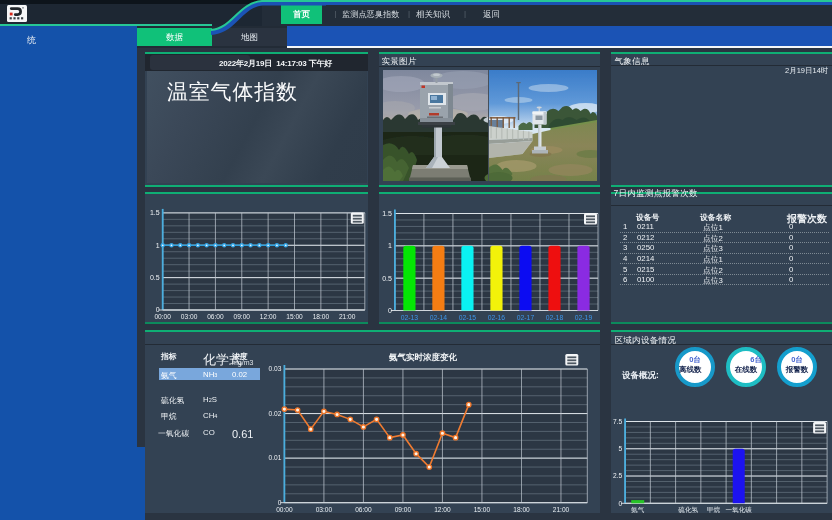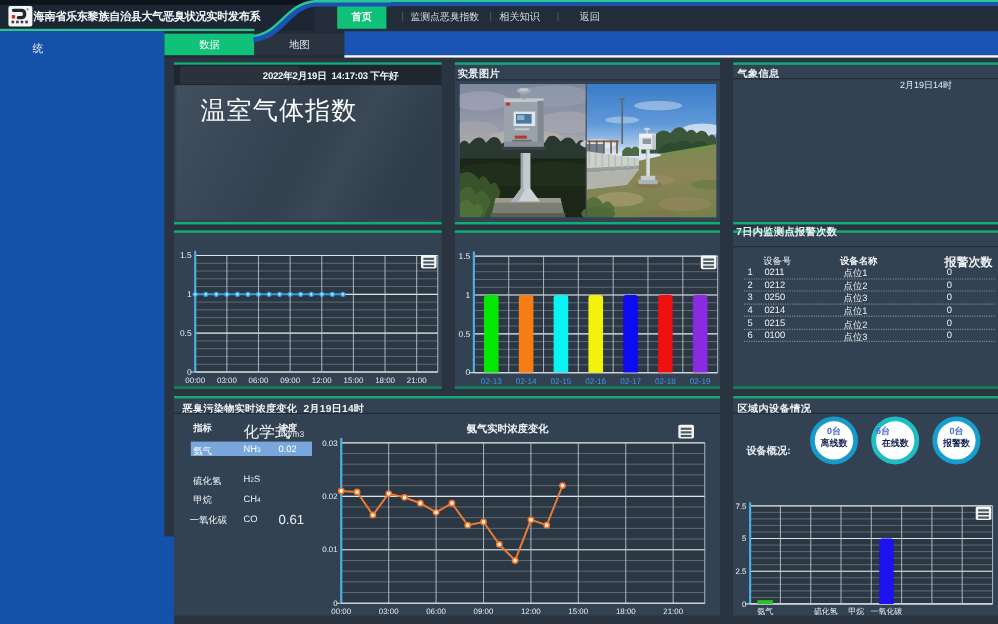--- a/index.html
+++ b/index.html
@@ -1,39 +1,38 @@
 <!DOCTYPE html>
 <html><head><meta charset="utf-8">
 <style>
 html,body{margin:0;padding:0;}
 #root{position:relative;width:832px;height:520px;overflow:hidden;
   font-family:"Liberation Sans",sans-serif;background:#2a3441;}
 .abs{position:absolute;}
 .panel{position:absolute;box-sizing:border-box;background:#334253;border-top:2px solid #0fae74;}
-.ptitle{position:absolute;font-size:8.5px;font-weight:bold;color:#f0f3f5;letter-spacing:0.3px;}
+.ptitle{position:absolute;font-size:8.5px;font-weight:normal;color:#f0f3f5;letter-spacing:0.3px;}
 .pline{position:absolute;height:1px;background:#232b35;}
 </style></head><body>
 <div id="root">
 <div class="abs" style="left:0;top:0;width:832px;height:26px;background:#1d2733"></div>
     <div class="abs" style="left:0;top:0;width:832px;height:3.5px;background:#0d141b"></div>
     <div class="abs" style="left:262px;top:0;width:570px;height:2px;background:#27c795"></div>
     <div class="abs" style="left:262px;top:2px;width:570px;height:3px;background:#1b53b5"></div>
     <div class="abs" style="left:262px;top:5px;width:570px;height:21px;background:#232d39"></div>
     <div class="abs" style="left:0;top:24.2px;width:212px;height:1.8px;background:#27c795"></div>
     <div class="abs" style="left:7px;top:5px;width:20px;height:17px;background:#f5f6f7;border-radius:1.5px"></div>
     <svg class="abs" style="left:7px;top:5px" width="20" height="17" viewBox="0 0 20 17">
       <path d="M4.2,3.6 L10.6,3.6 Q13.6,3.6 13.6,6.6 Q13.6,9.6 10.6,9.6 L8.2,9.6" fill="none" stroke="#22272c" stroke-width="2.7" stroke-linecap="round"></path>
       <rect x="2.8" y="7.6" width="2.8" height="2.8" fill="#d8281c"></rect>
       <rect x="2.6" y="12.2" width="2.2" height="2.2" fill="#3a4046"></rect>
       <rect x="6.4" y="12.2" width="2.2" height="2.2" fill="#3a4046"></rect>
       <rect x="10.2" y="12.2" width="2.2" height="2.2" fill="#3a4046"></rect>
       <rect x="14" y="12.2" width="2.2" height="2.2" fill="#3a4046"></rect>
       <rect x="15.2" y="2" width="1.6" height="1.6" fill="#888e94"></rect>
     </svg>
-    <div class="abs" style="left:28px;top:8px;font-size:9.3px;font-weight:bold;color:#f2f5f8;letter-spacing:-0.3px;white-space:nowrap">海南省乐东黎族自治县大气恶臭状况实时发布系</div>
     <div class="abs" style="left:281px;top:4.6px;width:41px;height:19.5px;background:#10c179;color:#fff;font-size:8.5px;font-weight:bold;text-align:center;line-height:19.5px">首页</div>
     <div class="abs" style="left:342px;top:9px;font-size:8.2px;color:#d7dde2">监测点恶臭指数</div>
     <div class="abs" style="left:416px;top:9px;font-size:8.5px;color:#d7dde2">相关知识</div>
     <div class="abs" style="left:483px;top:9px;font-size:8.5px;color:#d7dde2">返回</div>
     <div class="abs" style="left:334.5px;top:9px;font-size:8px;color:#5a6570">|</div>
     <div class="abs" style="left:408px;top:9px;font-size:8px;color:#5a6570">|</div>
     <div class="abs" style="left:464px;top:9px;font-size:8px;color:#5a6570">|</div>
     <div class="abs" style="left:0;top:26px;width:137px;height:494px;background:#1452aa"></div>
     <div class="abs" style="left:0;top:447px;width:145px;height:73px;background:#1452aa"></div>
     <div class="abs" style="left:27px;top:34px;font-size:9px;color:#e8edf2">统</div>
@@ -167,21 +166,21 @@
         <rect x="49.8" y="54.5" width="3.2" height="23" fill="#dde3e8"></rect>
         <rect x="49.8" y="54.5" width="1" height="23" fill="#b4bec5"></rect>
         <rect x="45.5" y="76.5" width="12" height="4.5" fill="#c6ccd1"></rect>
         <rect x="43.5" y="80" width="16" height="3.5" fill="#adb4b9"></rect>
       </g>
       <rect x="105.0" y="0" width="1" height="111.5" fill="#454f5b"></rect>
     </svg>
     <div class="panel" style="left:610.5px;top:51.5px;width:221.5px;height:135px;border-bottom:2px solid #0fae74"></div>
     <div class="ptitle" style="left:614.5px;top:56px">气象信息</div>
     <div class="pline" style="left:610.5px;top:65px;width:221.5px"></div>
-    <div class="abs" style="left:750px;top:66px;font-size:7.5px;color:#e8edf2">2月19日14时</div>
+    <div class="abs" style="left:785px;top:66px;font-size:7.5px;color:#e8edf2">2月19日14时</div>
     <div class="panel" style="left:145px;top:191.5px;width:223px;height:132px;border-bottom:2px solid #0c8a5c"></div>
     <svg style="position:absolute;left:145px;top:191.5px" width="223" height="132" viewBox="0 0 223 132">
       <rect x="17.7" y="20.9" width="202.1" height="97.1" fill="#2c3744"></rect>
       <line x1="17.7" y1="20.90" x2="219.8" y2="20.90" stroke="#606d7a" stroke-width="0.8"></line>
       <line x1="17.7" y1="27.37" x2="219.8" y2="27.37" stroke="#606d7a" stroke-width="0.8"></line>
       <line x1="17.7" y1="33.85" x2="219.8" y2="33.85" stroke="#606d7a" stroke-width="0.8"></line>
       <line x1="17.7" y1="40.32" x2="219.8" y2="40.32" stroke="#606d7a" stroke-width="0.8"></line>
       <line x1="17.7" y1="46.79" x2="219.8" y2="46.79" stroke="#606d7a" stroke-width="0.8"></line>
       <line x1="17.7" y1="53.27" x2="219.8" y2="53.27" stroke="#606d7a" stroke-width="0.8"></line>
       <line x1="17.7" y1="59.74" x2="219.8" y2="59.74" stroke="#606d7a" stroke-width="0.8"></line>
@@ -309,21 +308,21 @@
       <path d="M198.39,118.5 L198.39,56.3 Q198.39,53.8 200.89,53.8 L208.09,53.8 Q210.59,53.8 210.59,56.3 L210.59,118.5 Z" fill="#8a2be2"></path>
       <text x="204.5" y="128.0" text-anchor="middle" font-size="6.8" fill="#3e96ea">02-19</text>
       <rect x="205.0" y="21.0" width="13" height="11.4" rx="1.5" fill="#f4f6f8"></rect>
       <rect x="207.0" y="23.4" width="9.0" height="1.8" fill="#4e5862"></rect>
       <rect x="207.0" y="26.4" width="9.0" height="1.8" fill="#4e5862"></rect>
       <rect x="207.0" y="29.4" width="9.0" height="1.8" fill="#4e5862"></rect>
     </svg>
     <div class="panel" style="left:610.5px;top:191.5px;width:221.5px;height:132px;border-bottom:2px solid #0c8a5c"></div>
     <div class="ptitle" style="left:613.5px;top:188px">7日内监测点报警次数</div>
     <div class="pline" style="left:610.5px;top:205px;width:221.5px"></div>
-    <div class="abs" style="left:636px;top:211.5px;font-size:7.8px;font-weight:normal;color:#eef1f4">设备号</div>
+    <div class="abs" style="left:636px;top:211.5px;font-size:7.8px;font-weight:bold;color:#eef1f4">设备号</div>
     <div class="abs" style="left:700px;top:211.5px;font-size:7.8px;font-weight:bold;color:#eef1f4">设备名称</div>
     <div class="abs" style="left:787px;top:211.5px;font-size:10px;font-weight:bold;color:#eef1f4">报警次数</div>
     <div class="abs" style="left:623px;top:222.3px;font-size:7.8px;color:#eef1f4">1</div>
     <div class="abs" style="left:637px;top:222.3px;font-size:7.8px;color:#eef1f4">0211</div>
     <div class="abs" style="left:703px;top:222.3px;font-size:7.8px;color:#eef1f4">点位1</div>
     <div class="abs" style="left:789px;top:222.3px;font-size:7.8px;color:#eef1f4">0</div>
     <div class="abs" style="left:620px;top:231.5px;width:209px;height:0;border-top:1px dotted #7e8a94"></div>
     <div class="abs" style="left:623px;top:232.9px;font-size:7.8px;color:#eef1f4">2</div>
     <div class="abs" style="left:637px;top:232.9px;font-size:7.8px;color:#eef1f4">0212</div>
     <div class="abs" style="left:703px;top:232.9px;font-size:7.8px;color:#eef1f4">点位2</div>
@@ -343,21 +342,20 @@
     <div class="abs" style="left:637px;top:264.5px;font-size:7.8px;color:#eef1f4">0215</div>
     <div class="abs" style="left:703px;top:264.5px;font-size:7.8px;color:#eef1f4">点位2</div>
     <div class="abs" style="left:789px;top:264.5px;font-size:7.8px;color:#eef1f4">0</div>
     <div class="abs" style="left:620px;top:273.7px;width:209px;height:0;border-top:1px dotted #7e8a94"></div>
     <div class="abs" style="left:623px;top:275.1px;font-size:7.8px;color:#eef1f4">6</div>
     <div class="abs" style="left:637px;top:275.1px;font-size:7.8px;color:#eef1f4">0100</div>
     <div class="abs" style="left:703px;top:275.1px;font-size:7.8px;color:#eef1f4">点位3</div>
     <div class="abs" style="left:789px;top:275.1px;font-size:7.8px;color:#eef1f4">0</div>
     <div class="abs" style="left:620px;top:284.2px;width:209px;height:0;border-top:1px dotted #7e8a94"></div>
     <div class="panel" style="left:145px;top:329.5px;width:455px;height:183.5px"></div>
-    <div class="ptitle" style="left:152px;top:334.5px;letter-spacing:0.2px">恶臭污染物实时浓度变化&nbsp;&nbsp;2月19日14时</div>
     <div class="pline" style="left:145px;top:344px;width:455px"></div>
     <div class="abs" style="left:161px;top:350.5px;font-size:7.8px;font-weight:bold;color:#eef1f4">指标</div>
     <div class="abs" style="left:203px;top:350.5px;font-size:13px;font-weight:normal;color:#eef1f4">化学式</div>
     <div class="abs" style="left:232px;top:350.5px;font-size:7.8px;font-weight:bold;color:#eef1f4">浓度</div>
     <div class="abs" style="left:232px;top:359px;font-size:7px;color:#dfe5ea">mg/m3</div>
     <div class="abs" style="left:158.5px;top:367.5px;width:101px;height:12px;background:#79a7dc"></div>
     <div class="abs" style="left:161px;top:369.5px;font-size:7.8px;color:#fff">氨气</div>
     <div class="abs" style="left:203px;top:369.5px;font-size:7.8px;color:#fff">NH<span style="font-size:5.5px">3</span></div>
     <div class="abs" style="left:232px;top:369.5px;font-size:7.8px;color:#fff">0.02</div>
     <div class="abs" style="left:161px;top:394.5px;font-size:7.8px;color:#eef1f4">硫化氢</div>
@@ -433,23 +431,23 @@
       <rect x="309.3" y="11.4" width="9.0" height="1.8" fill="#4e5862"></rect>
       <rect x="309.3" y="14.4" width="9.0" height="1.8" fill="#4e5862"></rect>
       <rect x="309.3" y="17.4" width="9.0" height="1.8" fill="#4e5862"></rect>
     </svg>
     <div class="panel" style="left:610.5px;top:329.5px;width:221.5px;height:183.5px"></div>
     <div class="ptitle" style="left:614.5px;top:334.5px">区域内设备情况</div>
     <div class="pline" style="left:610.5px;top:344px;width:221.5px"></div>
     <div class="abs" style="left:622px;top:370px;font-size:8.5px;font-weight:bold;color:#e8edf2">设备概况:</div>
     <div class="abs" style="left:674.5px;top:347px;width:32px;height:32px;border:4.5px solid #1799c9;border-radius:50%;background:#fff"></div>
     <div class="abs" style="left:679px;top:355px;width:32px;text-align:center;font-size:7.5px;font-weight:bold;color:#4866cf">0台</div>
-    <div class="abs" style="left:679px;top:365px;width:32px;text-align:center;font-size:7.5px;font-weight:bold;color:#16254e">离线数</div>
+    <div class="abs" style="left:679px;top:365px;width:32px;text-align:left;font-size:7.5px;font-weight:bold;color:#16254e">离线数</div>
     <div class="abs" style="left:725.5px;top:347px;width:32px;height:32px;border:4.5px solid #1ebdc3;border-radius:50%;background:#fff"></div>
-    <div class="abs" style="left:730px;top:355px;width:32px;text-align:left;font-size:7.5px;font-weight:bold;color:#4866cf">6台</div>
+    <div class="abs" style="left:730px;top:355px;width:32px;text-align:right;font-size:7.5px;font-weight:bold;color:#4866cf">6台</div>
     <div class="abs" style="left:730px;top:365px;width:32px;text-align:center;font-size:7.5px;font-weight:bold;color:#16254e">在线数</div>
     <div class="abs" style="left:776.5px;top:347px;width:32px;height:32px;border:4.5px solid #149fce;border-radius:50%;background:#fff"></div>
     <div class="abs" style="left:781px;top:355px;width:32px;text-align:center;font-size:7.5px;font-weight:bold;color:#4866cf">0台</div>
     <div class="abs" style="left:781px;top:365px;width:32px;text-align:center;font-size:7.5px;font-weight:bold;color:#16254e">报警数</div>
     <svg style="position:absolute;left:610.5px;top:415px" width="221.5" height="102" viewBox="0 0 221.5 102">
       <rect x="14.1" y="6.5" width="202.0" height="81.8" fill="#2c3744"></rect>
       <line x1="14.1" y1="6.50" x2="216.1" y2="6.50" stroke="#606d7a" stroke-width="0.8"></line>
       <line x1="14.1" y1="11.95" x2="216.1" y2="11.95" stroke="#606d7a" stroke-width="0.8"></line>
       <line x1="14.1" y1="17.41" x2="216.1" y2="17.41" stroke="#606d7a" stroke-width="0.8"></line>
       <line x1="14.1" y1="22.86" x2="216.1" y2="22.86" stroke="#606d7a" stroke-width="0.8"></line>

